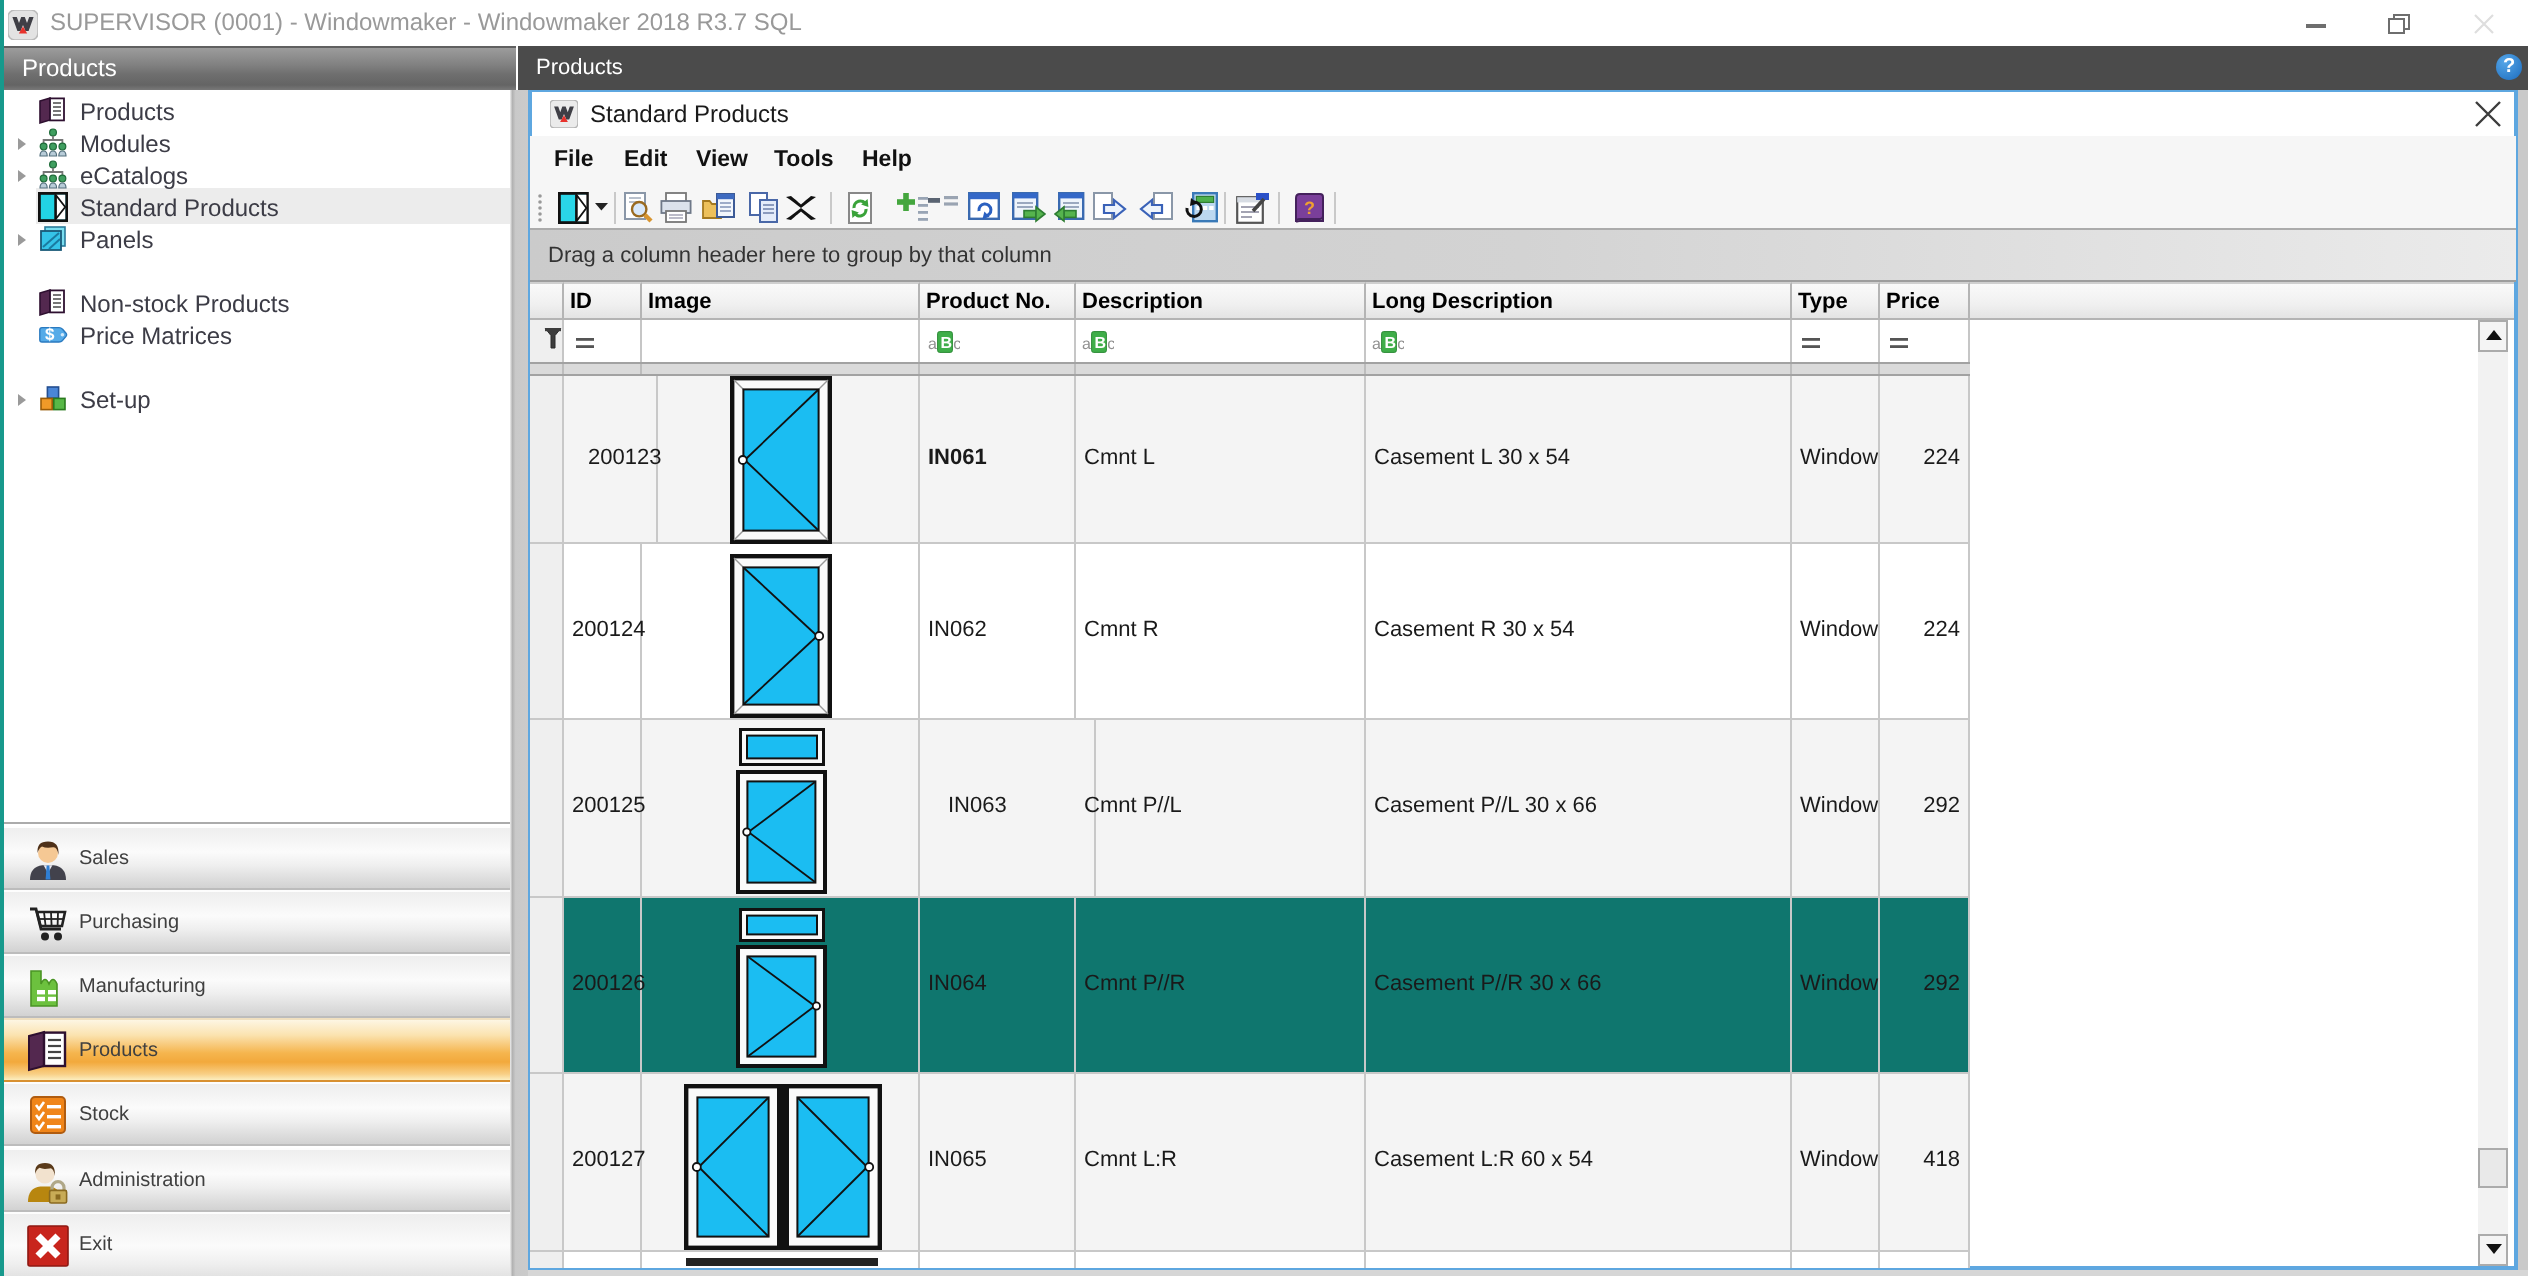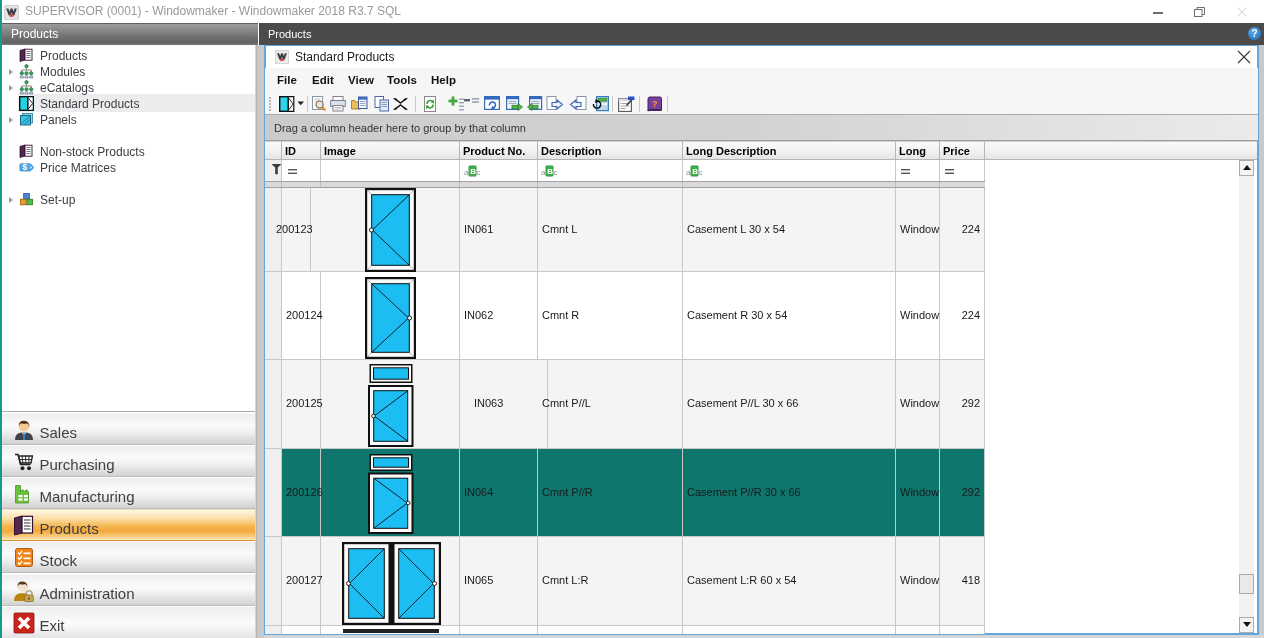--- a/index.html
+++ b/index.html
@@ -22,21 +22,21 @@
   .trow .arr { position:absolute; left:7px; top:5px; width:0; height:0;
     border-left:4.5px solid #9a9a9a; border-top:3.5px solid transparent; border-bottom:3.5px solid transparent; }
   .trow svg.ticon { position:absolute; left:17px; top:0px; }
   #selrow { left:18px; top:72px; width:239px; height:18px; background:#ececec; }
   
   .nav { position:absolute; left:2px; width:255px; height:32px;
     background:linear-gradient(180deg,#eeeeee 0%,#fbfbfb 40%,#efefef 62%,#dddddd 85%,#d2d2d2 100%);
     border-top:1px solid #fdfdfd; border-bottom:1px solid #bcbcbc; }
   .nav.sel { background:linear-gradient(180deg,#fdf6e3 0%,#fbe3b0 25%,#f5b54e 55%,#f2a93c 70%,#f8cf85 90%,#fceebf 100%);
     border-top:1px solid #f0e0c0; border-bottom:1px solid #d89030; }
-  .nav .nlbl { position:absolute; left:37.5px; top:10px; font-size:15px; color:#404040; }
+  .nav .nlbl { position:absolute; left:37.5px; top:10px; font-size:10px; color:#404040; }
   .nav svg { position:absolute; left:11px; top:4px; }
   
   #splitter { left:255px; top:45px; width:10px; height:593px; background:linear-gradient(90deg,#eeeeee 0%,#b2b2b2 12%,#c9c9c9 28%,#cbcbcb 100%); }
   
   #mainbar { left:259px; top:23px; width:1005px; height:22px; background:#4b4b4b;
     color:#fff; font-size:11px; line-height:22px; padding-left:9px; }
   #helpq { left:1248px; top:27px; width:13px; height:13px; border-radius:50%;
     background:radial-gradient(circle at 35% 30%, #55a6e8, #1c6cbe); color:#fff; font-size:10px;
     font-weight:bold; text-align:center; line-height:13px; }
   #rightgap { left:1259px; top:45px; width:5px; height:593px; background:#c9c9c9; }
@@ -421,21 +421,21 @@
     <div class="abs" id="dragband">
         <span>Drag a column header here to group by that column</span>
       </div>
 
     <div class="hcell" style="left:0px; width:17px;"></div>
     <div class="hcell" style="left:17px; width:39px;">ID</div>
     <div class="hcell" style="left:56px; width:139px;">Image</div>
     <div class="hcell" style="left:195px; width:78px;">Product No.</div>
     <div class="hcell" style="left:273px; width:145px;">Description</div>
     <div class="hcell" style="left:418px; width:213px;">Long Description</div>
-    <div class="hcell" style="left:631px; width:44px;">Long</div>
+    <div class="hcell" style="left:631px; width:44px;">Type</div>
     <div class="hcell" style="left:675px; width:45px;">Price</div>
     <div id="hfill"></div>
 
     <div class="fcell" style="left:0px; width:17px; background:#efefef;"></div>
     <div class="fcell" style="left:17px; width:39px;"></div>
     <div class="fcell" style="left:56px; width:139px;"></div>
     <div class="fcell" style="left:195px; width:78px;"></div>
     <div class="fcell" style="left:273px; width:145px;"></div>
     <div class="fcell" style="left:418px; width:213px;"></div>
     <div class="fcell" style="left:631px; width:44px;"></div>
@@ -445,25 +445,25 @@
         <i style="left:55px"></i>
         <i style="left:194px"></i>
         <i style="left:272px"></i>
         <i style="left:417px"></i>
         <i style="left:630px"></i>
         <i style="left:674px"></i>
       </div>
 
     <div class="drow" style="top:142px; height:84px; background:#f4f4f4;">
       <div class="dcell" style="left:0; width:17px; background:#efefef;"></div>
-      <div class="dcell" style="left:7px; width:39px;text-decoration:underline;">
+      <div class="dcell" style="left:25px; width:39px;text-decoration:underline;">
           <span>200123</span>
         </div>
       <div class="dcell" style="left:56px; width:139px;"></div>
-      <div class="dcell" style="left:195px; width:78px;">
+      <div class="dcell" style="left:195px; width:78px;font-weight:bold;">
           <span>IN061</span>
         </div>
       <div class="dcell" style="left:273px; width:145px;">
           <span>Cmnt L</span>
         </div>
       <div class="dcell" style="left:418px; width:213px;">
           <span>Casement L 30 x 54</span>
         </div>
       <div class="dcell" style="left:631px; width:44px;">
           <span>Window</span>

